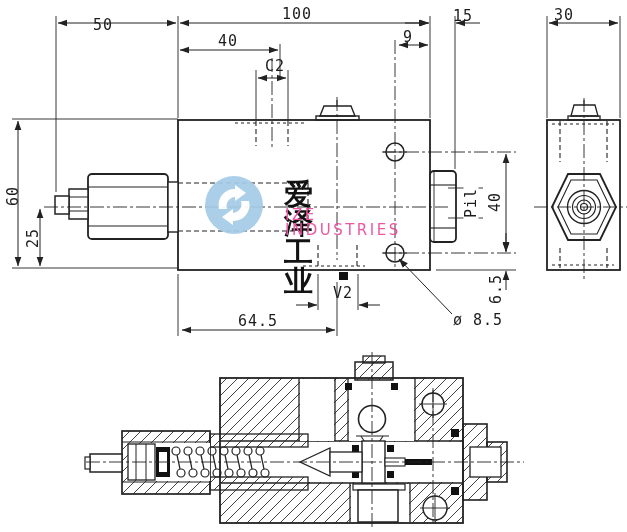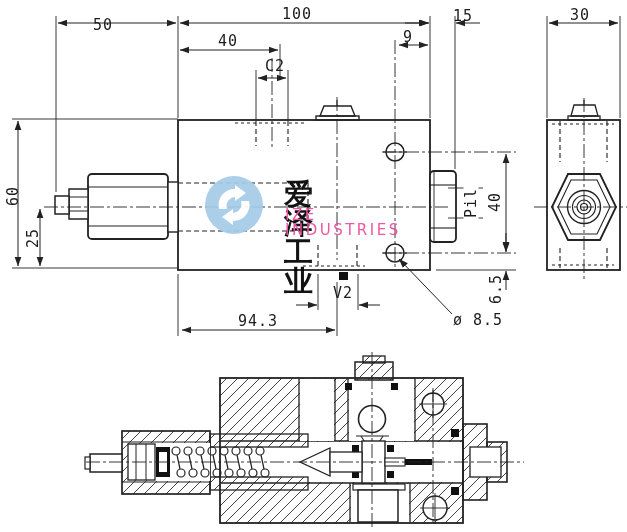--- a/index.html
+++ b/index.html
@@ -270,26 +270,26 @@
       <path d="M44,25 A16,16 0 0 1 28,45 L28,37 A9,9 0 0 0 36,25 Z" fill="#fff"></path>
       <polygon points="28,49 17,41 28,33" fill="#fff"></polygon>
     </svg>
     <div class="wm-cn">爱泽工业</div>
     <div class="wm-en">IZE INDUSTRIES</div>
   </div>
 
   <span class="dim" style="left:103px;top:25px">50</span>
   <span class="dim" style="left:297px;top:14px">100</span>
   <span class="dim" style="left:463px;top:16px">15</span>
-  <span class="dim" style="left:580px;top:15px">30</span>
+  <span class="dim" style="left:564px;top:15px">30</span>
   <span class="dim" style="left:228px;top:41px">40</span>
   <span class="dim" style="left:408px;top:37px">9</span>
   <span class="dim" style="left:275px;top:66px">C2</span>
   <span class="dim rot" style="left:13px;top:196px">60</span>
   <span class="dim rot" style="left:33px;top:238px">25</span>
   <span class="dim rot mask" style="left:471px;top:203px">Pil</span>
   <span class="dim rot" style="left:495px;top:202px">40</span>
   <span class="dim rot" style="left:496px;top:289px">6.5</span>
   <span class="dim" style="left:343px;top:293px">V2</span>
-  <span class="dim" style="left:258px;top:321px">94.3</span>
+  <span class="dim" style="left:258px;top:321px">64.5</span>
   <span class="dim" style="left:478px;top:320px">ø 8.5</span>
 
 </div>
 
 </body></html>

